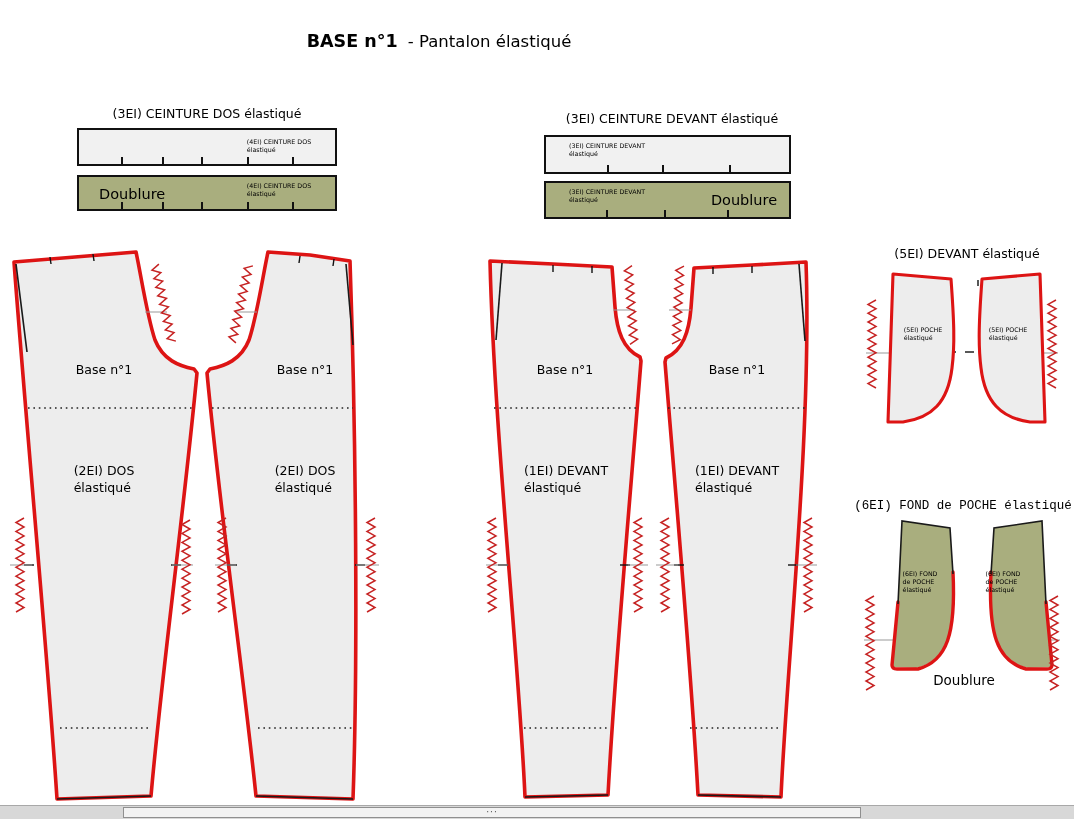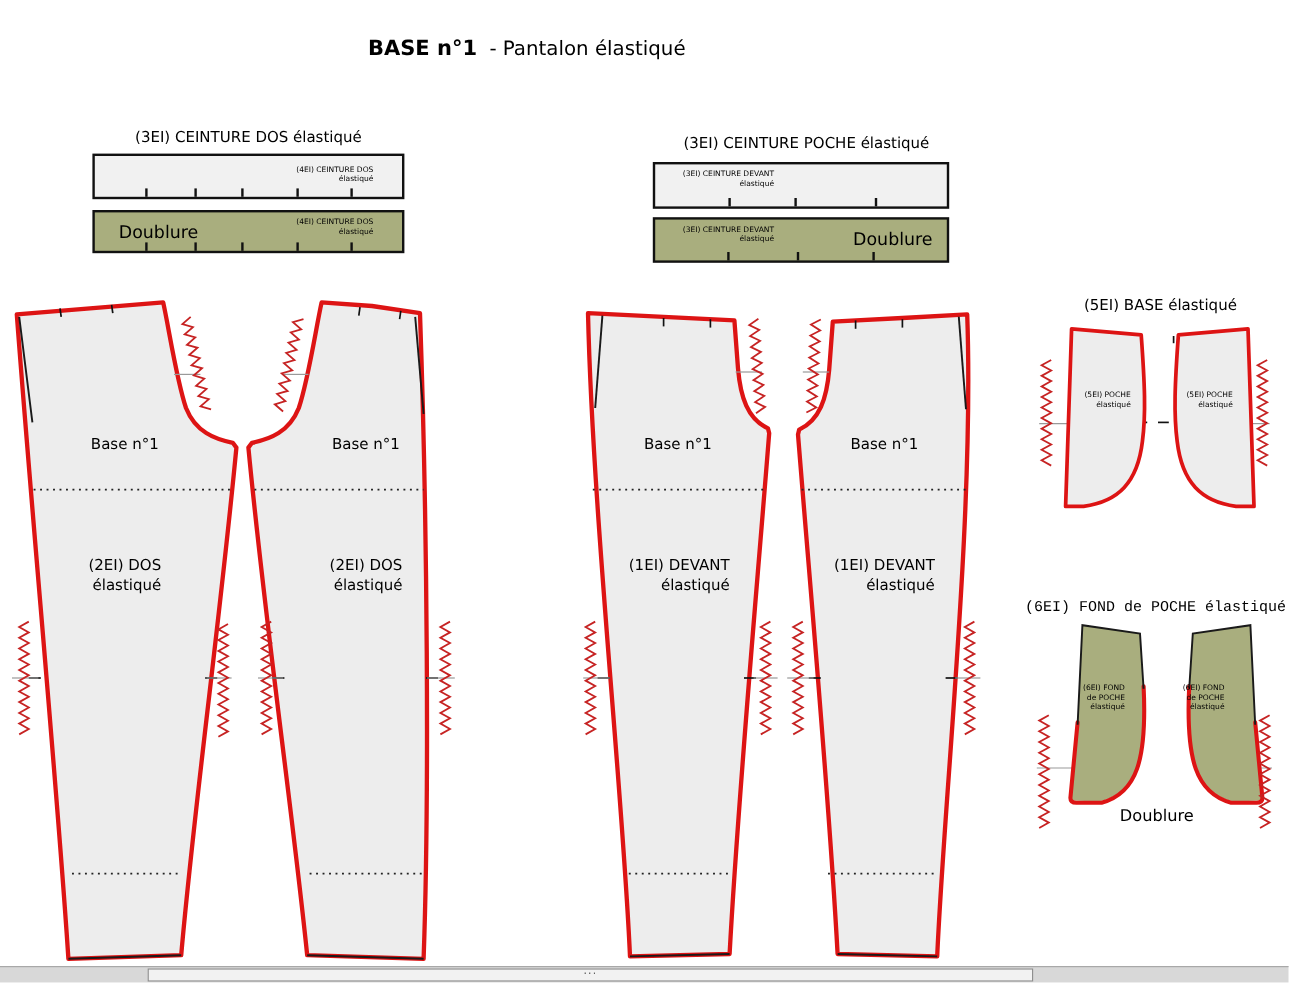--- a/index.html
+++ b/index.html
@@ -15,21 +15,21 @@
   .red-line{stroke:var(--outline-red);stroke-width:3.4;fill:none;stroke-linecap:round;stroke-linejoin:round;}
   .black-line{stroke:#1a1a1a;stroke-width:1.6;fill:none;}
   .tickline{stroke:#111;stroke-width:1.4;fill:none;}
   .dotted{stroke:#222;stroke-width:1.4;stroke-dasharray:1.6 3.8;fill:none;}
   .connector{stroke:#999;stroke-width:1;fill:none;}
   .zigzag{stroke:#c62323;stroke-width:1.5;fill:none;}
   .bar-rect{fill:var(--bar-fill);stroke:#111;stroke-width:2;}
   .bar-rect.lining{fill:var(--lining-olive);}
   .bar-tick{stroke:#111;stroke-width:2;}
   
-  .lbl{position:absolute;transform:translateX(-50%);text-align:right;white-space:nowrap;}
+  .lbl{position:absolute;transform:translateX(-50%);text-align:left;white-space:nowrap;}
   .lbl.leftalign{transform:none;text-align:left;}
   .h{font-size:12.5px;}
   .tiny{font-size:6.3px;line-height:7.9px;}
   .piece-txt{font-size:12.5px;line-height:17px;}
   .doublure{font-size:14.5px;}
   .doublure-sm{font-size:13.5px;}
   .title-row{position:absolute;left:439px;top:31px;transform:translateX(-50%);white-space:nowrap;font-size:16.5px;}
   .title-row .b{font-weight:bold;font-size:17.5px;}
   .title-row .s{margin-left:5px;}
   
@@ -186,21 +186,21 @@
   <div class="lbl tiny" style="left:279px;top:138px;">
     <div>(4EI) CEINTURE DOS</div>
     <div>élastiqué</div>
   </div>
   <div class="lbl leftalign doublure" style="left:99px;top:186px;">Doublure</div>
   <div class="lbl tiny" style="left:279px;top:182px;">
     <div>(4EI) CEINTURE DOS</div>
     <div>élastiqué</div>
   </div>
 
-  <div class="lbl h" style="left:672px;top:111px;">(3EI) CEINTURE POCHE élastiqué</div>
+  <div class="lbl h" style="left:672px;top:111px;">(3EI) CEINTURE DEVANT élastiqué</div>
   <div class="lbl tiny" style="left:607px;top:142px;">
     <div>(3EI) CEINTURE DEVANT</div>
     <div>élastiqué</div>
   </div>
   <div class="lbl tiny" style="left:607px;top:188px;">
     <div>(3EI) CEINTURE DEVANT</div>
     <div>élastiqué</div>
   </div>
   <div class="lbl doublure" style="left:744px;top:192px;">Doublure</div>
 
@@ -219,21 +219,21 @@
   </div>
   <div class="lbl piece-txt" style="left:566px;top:462px;">
     <div>(1EI) DEVANT</div>
     <div>élastiqué</div>
   </div>
   <div class="lbl piece-txt" style="left:737px;top:462px;">
     <div>(1EI) DEVANT</div>
     <div>élastiqué</div>
   </div>
 
-  <div class="lbl h" style="left:967px;top:246px;">(5EI) BASE élastiqué</div>
+  <div class="lbl h" style="left:967px;top:246px;">(5EI) DEVANT élastiqué</div>
   <div class="lbl tiny" style="left:923px;top:326px;">
     <div>(5EI) POCHE</div>
     <div>élastiqué</div>
   </div>
   <div class="lbl tiny" style="left:1008px;top:326px;">
     <div>(5EI) POCHE</div>
     <div>élastiqué</div>
   </div>
 
   <div class="lbl h" style="left:963px;top:499px;font-family:Liberation Mono, monospace;">(6EI) FOND de POCHE élastiqué</div>

